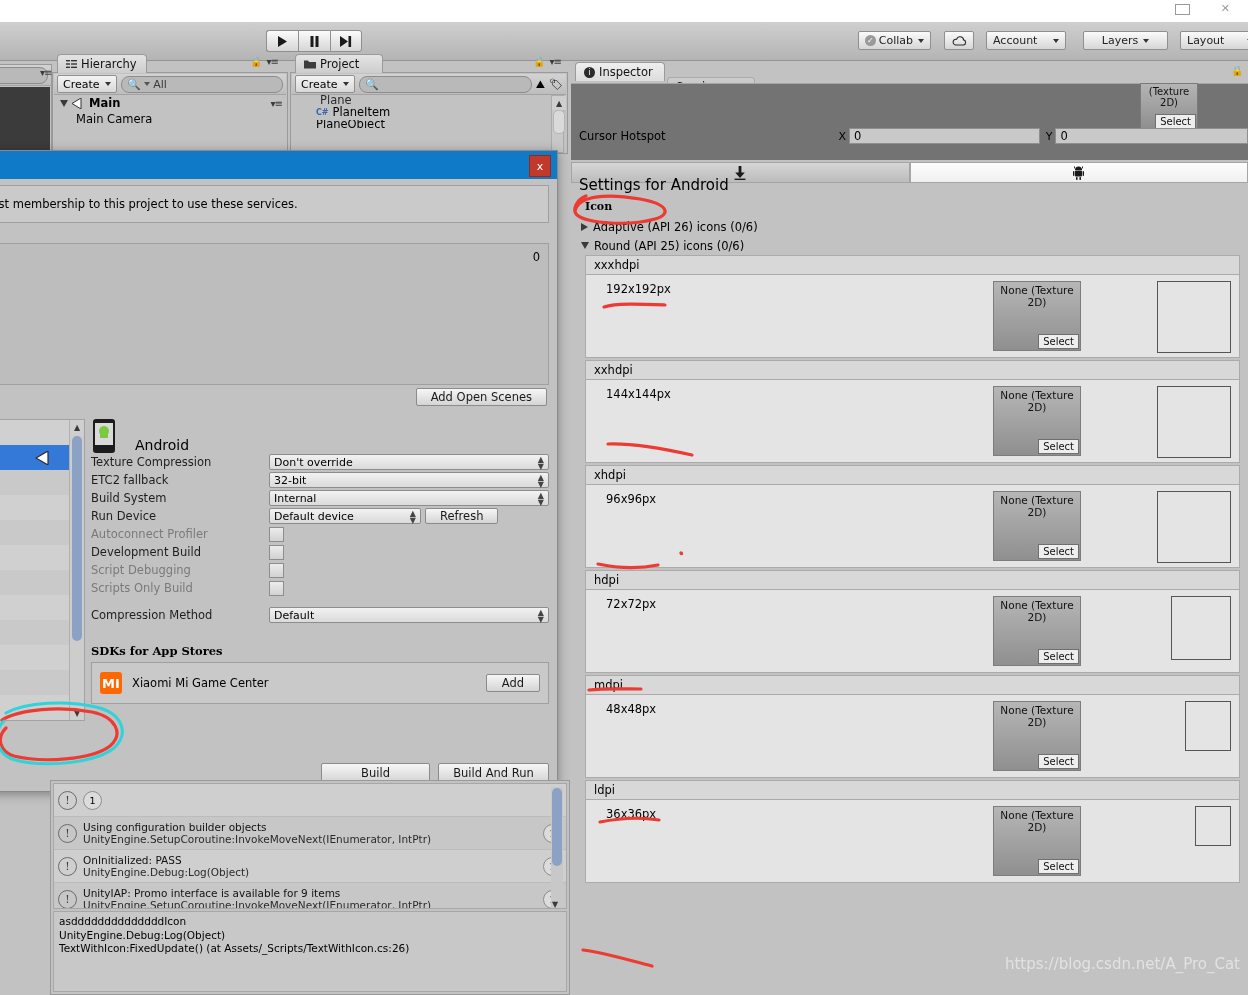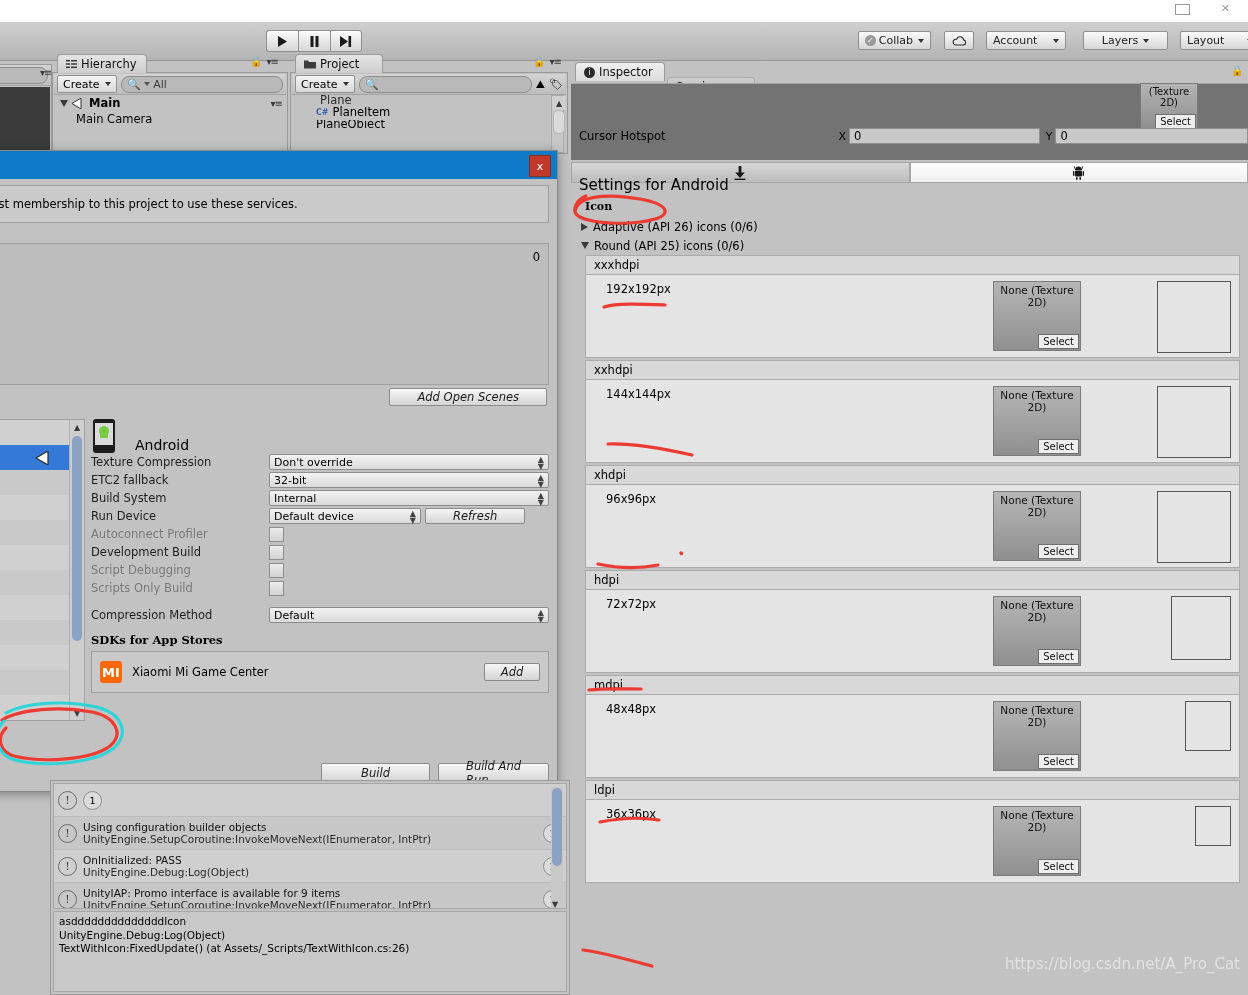--- a/index.html
+++ b/index.html
@@ -53,21 +53,21 @@
   #svc-close{position:absolute;right:6px;top:4px;width:20px;height:20px;background:#c0392b;
     border:1px solid #8d2b20;color:#fff;font-size:11px;display:flex;align-items:center;justify-content:center;}
   #svc-msg{position:absolute;left:8px;top:34px;right:8px;height:36px;background:#cacaca;
     border:1px solid #a0a0a0;display:flex;align-items:center;padding:0 10px;font-size:11.5px;}
   #svc-scenelist{position:absolute;left:8px;top:92px;right:8px;height:140px;background:#bdbdbd;
     border:1px solid #a0a0a0;}
   #svc-scenelist .zero{position:absolute;right:8px;top:6px;font-size:11.5px;}
   #addopen{position:absolute;right:10px;top:237px;}
   .ubtn{display:inline-flex;align-items:center;justify-content:center;height:18px;box-sizing:border-box;
     background:linear-gradient(#f6f6f6,#d4d4d4);border:1px solid #8b8b8b;border-radius:2px;
-    font-size:11.5px;color:#1a1a1a;padding:0 27px;font-style:italic;}
+    font-size:11.5px;color:#1a1a1a;padding:0 14px;}
   
   #plat-list{position:absolute;left:6px;top:268px;width:306px;height:300px;background:#d0d0d0;
     border:1px solid #a2a2a2;overflow:hidden;}
   .plat-row{height:25px;display:flex;align-items:center;padding:0 10px;font-size:12px;
     justify-content:space-between;}
   .plat-row.alt{background:#c9c9c9;}
   .plat-row.sel{background:#3579d8;color:#fff;}
   #plat-scroll{position:absolute;right:0;top:0;width:14px;height:100%;background:#cdcdcd;border-left:1px solid #b0b0b0;}
   #plat-thumb{position:absolute;left:2px;top:16px;width:10px;height:205px;background:#8ca2c4;border-radius:5px;}
   .arrowbox{position:absolute;left:0;width:14px;height:14px;background:#cfcfcf;display:flex;
@@ -389,21 +389,21 @@
         <span class="scheck"></span>
       </div>
       <div class="srow" style="margin-top:9px;">
         <span class="slabel">Compression Method</span>
         <span class="sdrop">
           <span>Default</span>
           <span class="updown">▲<br>▼</span>
         </span>
       </div>
 
-      <div style="font-size:11.5px;font-weight:bold;margin-top:9px;font-family:'DejaVu Serif',serif;">SDKs for App Stores</div>
+      <div style="font-size:11.5px;font-weight:bold;margin-top:20px;font-family:'DejaVu Serif',serif;">SDKs for App Stores</div>
 
       <div id="sdk-box">
         <div id="mi-logo">MI</div>
         <span style="font-size:11.5px;">Xiaomi Mi Game Center</span>
         <span class="ubtn" style="margin-left:auto;width:54px;">Add</span>
       </div>
 
 
       <div id="buildrow">
         <span class="ubtn" style="width:109px;height:20px;">Build</span>

